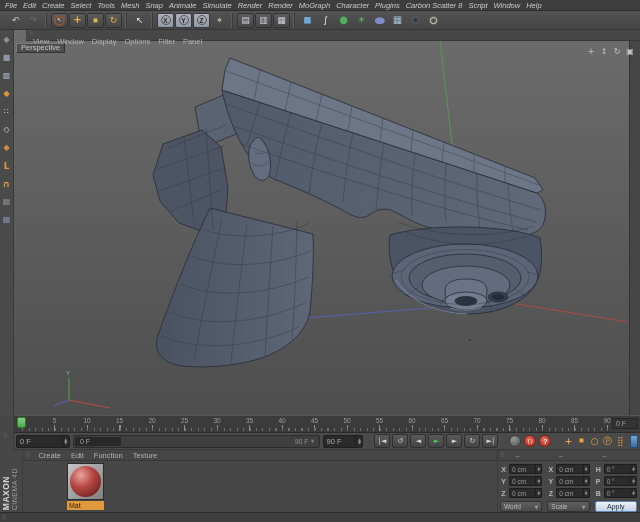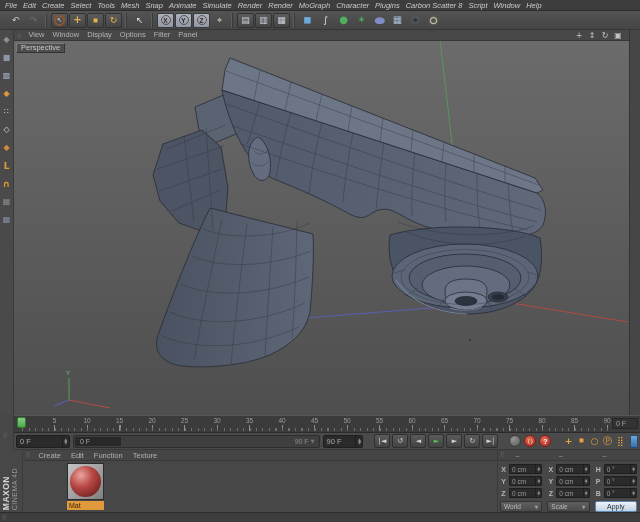--- a/index.html
+++ b/index.html
@@ -39,22 +39,22 @@
         border-right:1px solid #3a3a3a;display:flex;flex-direction:column;align-items:center;
         padding-top:3px;gap:4px;}
   .ltbtn{width:13px;height:14px;display:flex;align-items:center;justify-content:center;}
   .ltbtn .g{font-size:8px;}
   .ltbtn .g.bold{font-size:9px;}
 
   
   #viewport{position:absolute;left:14px;top:30px;width:615px;height:385px;background:#5a5a5a;}
   #vp-canvas{position:absolute;left:0;top:0;width:615px;height:385px;}
   #vp-canvas svg{display:block;}
-  #vp-menubar{position:absolute;left:0;top:0;width:100%;height:11px;background:#474747;
-        border-bottom:1px solid #373737;display:flex;align-items:flex-end;padding:0 3px;z-index:3;}
+  #vp-menubar{position:absolute;left:12px;top:0;width:100%;height:11px;background:#474747;
+        border-bottom:1px solid #373737;display:flex;align-items:flex-start;padding:0 3px;z-index:3;flex-direction:column;}
   .handle-dots{color:#707070;font-size:6px;font-family:"DejaVu Sans",sans-serif;margin-right:3px;line-height:1;}
   .vpitem{font-size:7.5px;color:#b2b2b2;padding:0 4px;line-height:11px;}
   .vp-nav{margin-left:auto;display:flex;gap:3px;padding-right:3px;}
   .vpnav{font-size:8px;color:#c4c4c4;font-family:"DejaVu Sans",sans-serif;width:10px;text-align:center;}
   #persp-label{position:absolute;left:2px;top:13px;z-index:4;height:10px;line-height:8px;
         padding:0 4px;font-size:7.5px;color:#c8c8c8;background:#4e4e4e;
         border:1px solid;border-color:#7a7a7a #333 #333 #7a7a7a;}
   #vp-right-strip{position:absolute;left:629px;top:30px;width:11px;height:385px;background:#464646;
         border-left:1px solid #333;}
 

